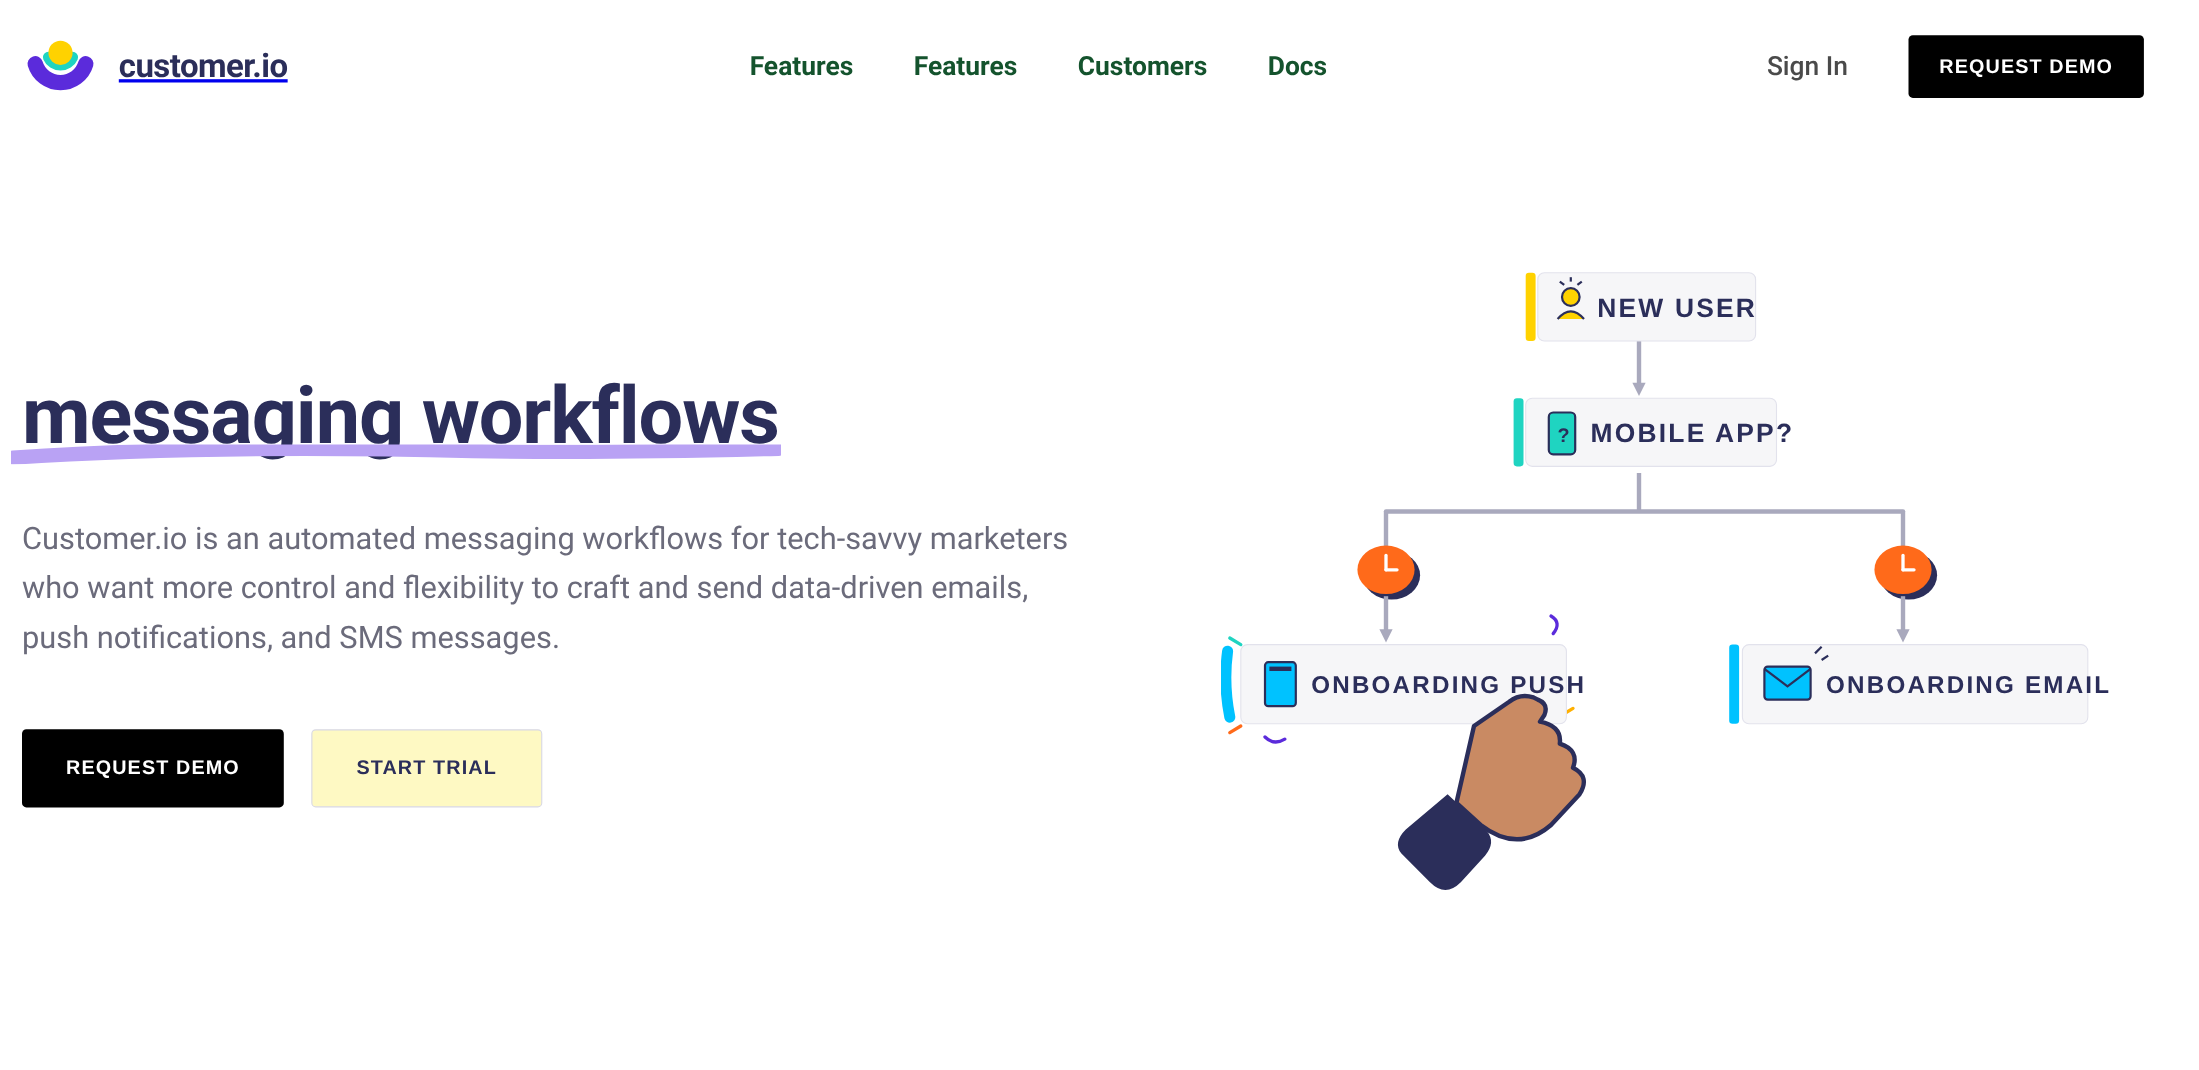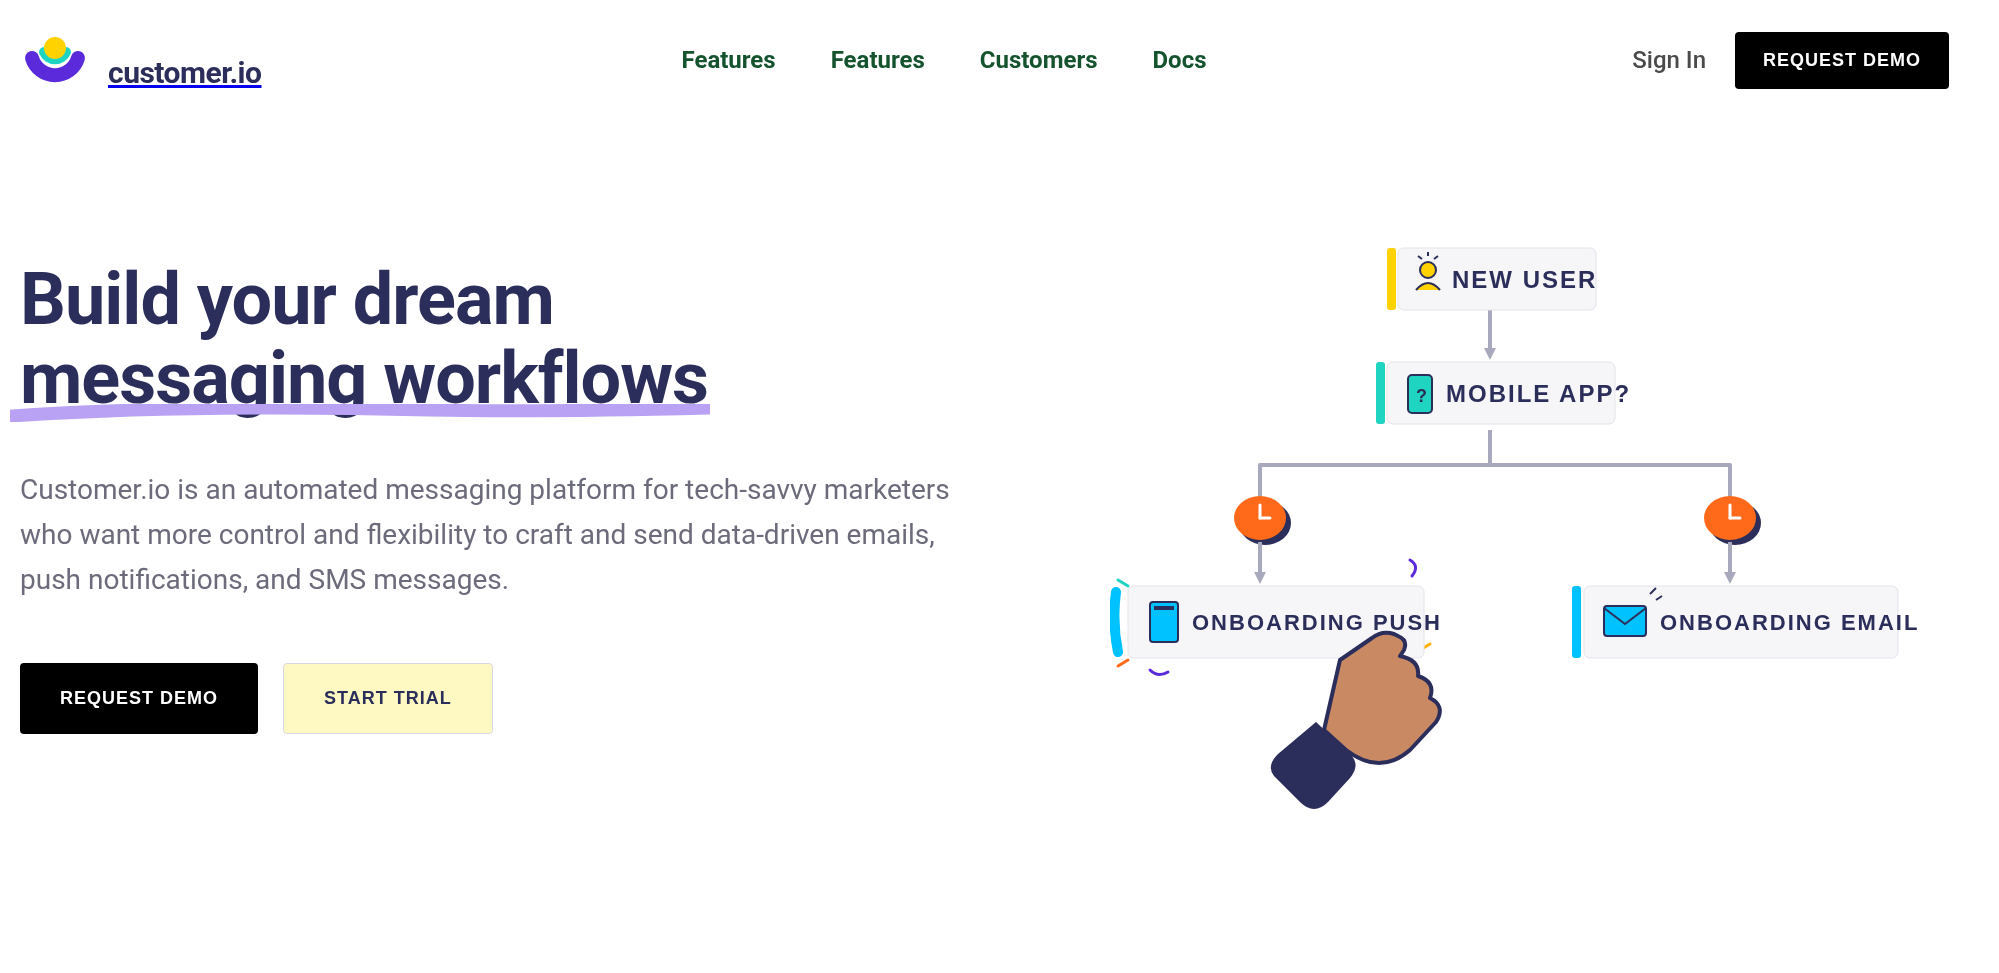--- a/index.html
+++ b/index.html
@@ -9,21 +9,21 @@
   color: #2b2e5a;
   width: 1999px;
 }
 .header {
   display: flex;
   align-items: center;
   padding: 30px 20px 30px 20px;
 }
 .logo-wrap {
   display: flex;
-  align-items: flex-end;
+  align-items: center;
   gap: 18px;
   margin-left: 0;
 }
 .logo-icon {
   width: 70px;
   height: 60px;
   position: relative;
 }
 .wordmark {
   font-size: 30px;
@@ -39,21 +39,21 @@
 .nav a {
   text-decoration: none;
   color: #14532d;
   font-size: 24px;
   font-weight: 700;
   text-align: center;
 }
 .right-nav {
   display: flex;
   align-items: center;
-  gap: 29px;
+  gap: 55px;
   margin-left: auto;
   margin-right: 30px;
 }
 .signin {
   color: #4a4a4a;
   font-size: 24px;
   font-weight: 500;
   text-decoration: none;
 }
 .btn-primary {
@@ -156,29 +156,29 @@
 
   <div class="right-nav">
     <a href="#" class="signin">Sign In</a>
     <button class="btn-primary">REQUEST DEMO</button>
   </div>
 </header>
 
 <section class="hero">
   <div class="hero-left">
     <h1 class="hero-title">
-      <span>Build your dream</span><br>
+      <br>
       <span class="title-underline-wrap">
         <span>messaging workflows</span>
         <svg class="title-underline" viewBox="0 0 700 18" preserveAspectRatio="none">
           <path d="M 2 12 C 120 4, 260 2, 420 6 C 520 8, 620 6, 698 4" fill="none" stroke="#b9a2f4" stroke-width="13" stroke-linecap="round"></path>
         </svg>
       </span>
     </h1>
-    <p class="hero-sub">Customer.io is an automated messaging platform for tech-savvy marketers who want more control and flexibility to craft and send data-driven emails, push notifications, and SMS messages.</p>
+    <p class="hero-sub">Customer.io is an automated messaging workflows for tech-savvy marketers who want more control and flexibility to craft and send data-driven emails, push notifications, and SMS messages.</p>
     <div class="hero-ctas">
       <button class="btn-primary">REQUEST DEMO</button>
       <button class="btn-outline">START TRIAL</button>
     </div>
   </div>
 
   <div class="hero-right">
     <svg class="hero-svg" width="880" height="640" viewBox="0 0 880 640">
 
       <line x1="380" y1="80" x2="380" y2="125" stroke="#a9a9bd" stroke-width="4"></line>

